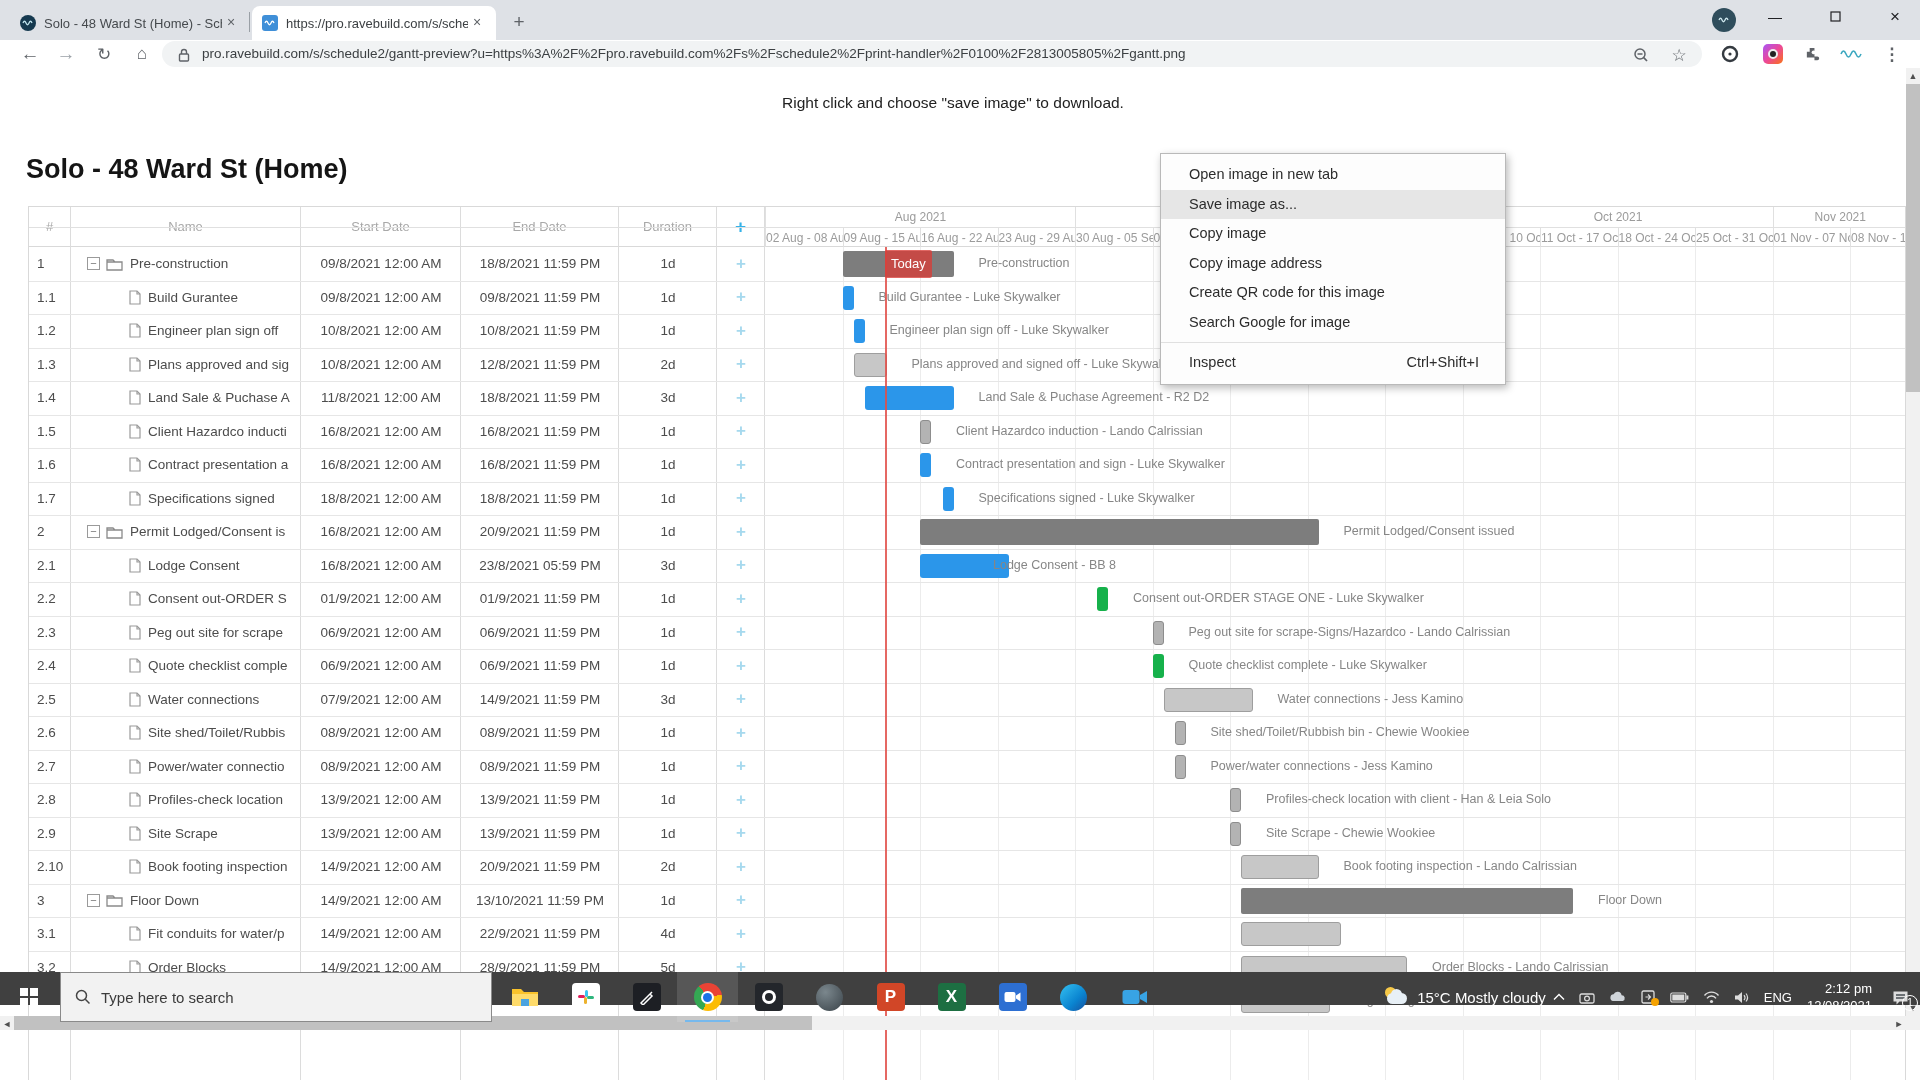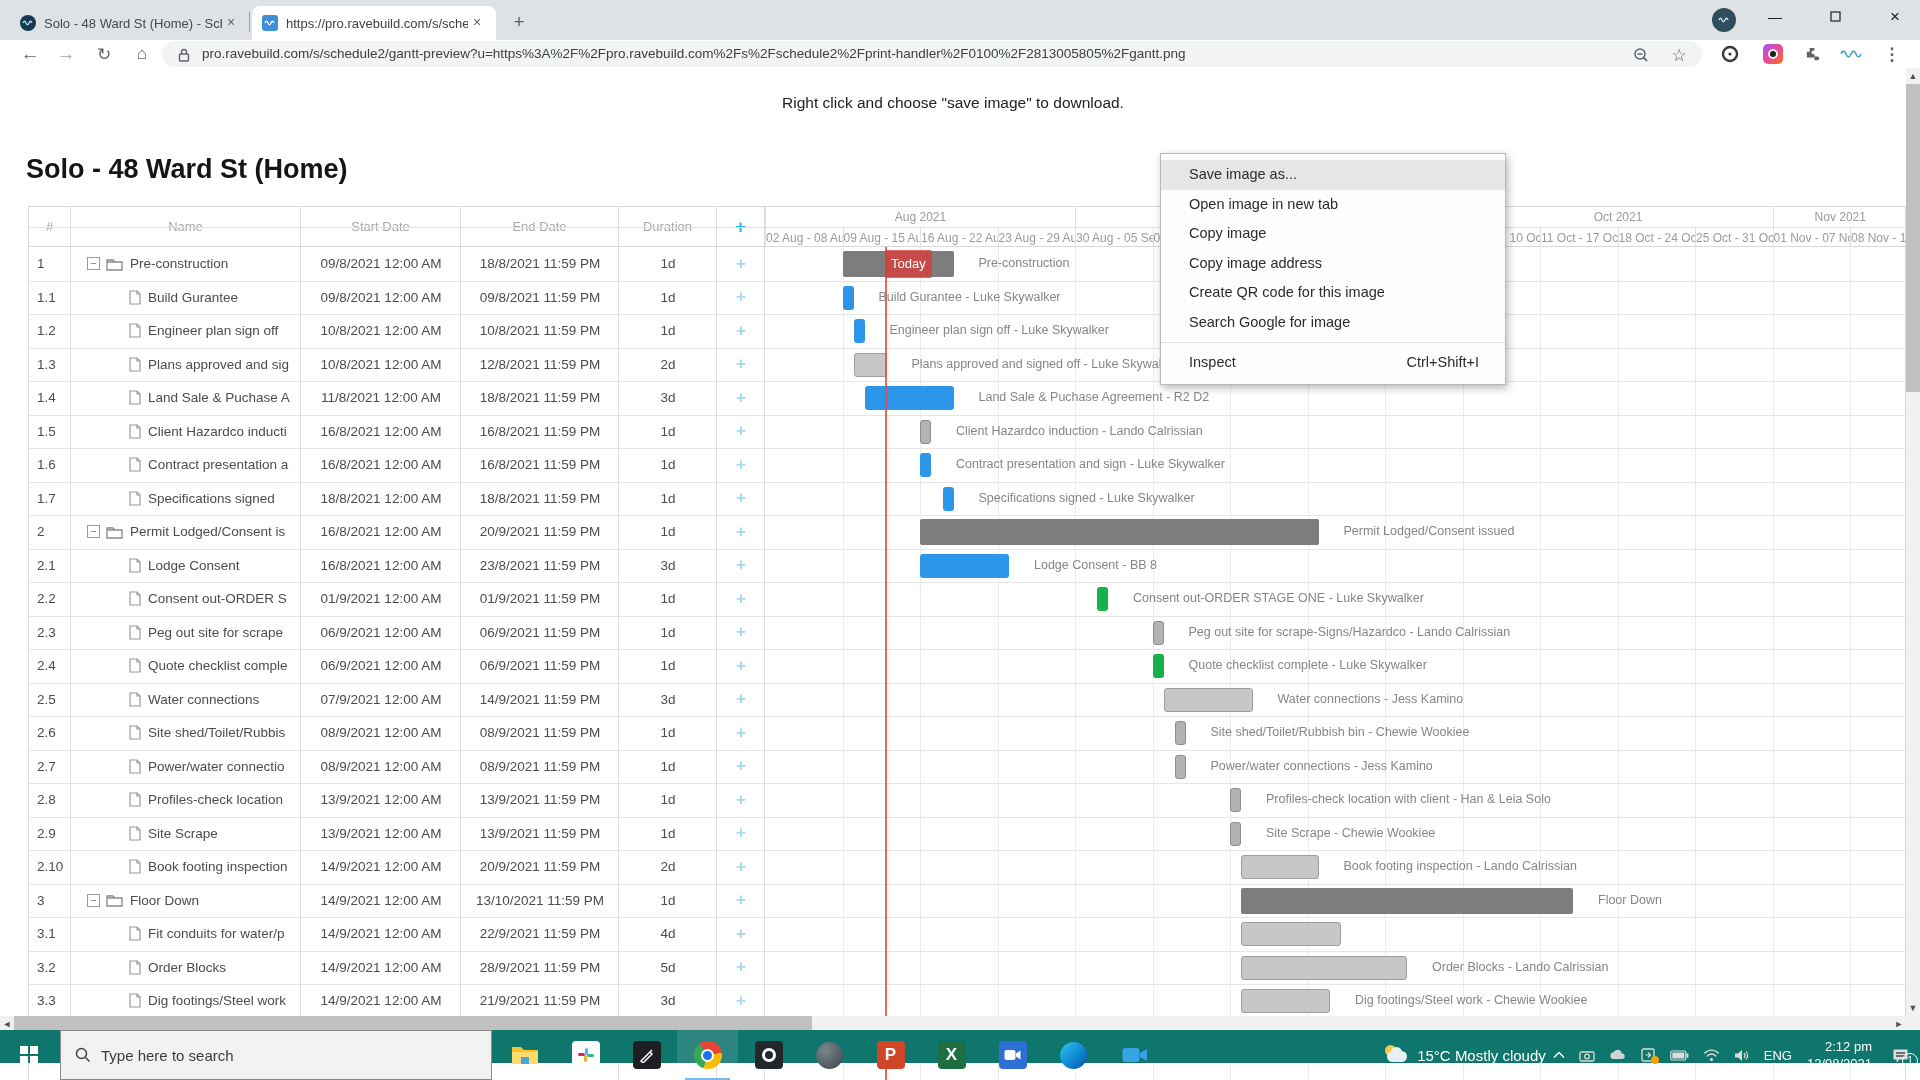--- a/index.html
+++ b/index.html
@@ -68,21 +68,21 @@
   .sb-arrow{position:absolute;color:#505050;font-size:9px;text-align:center}
 
   
   #ctxmenu{position:absolute;left:1160px;top:153px;width:346px;background:#fdfdfd;border:1px solid #b9b9b9;box-shadow:2px 3px 8px rgba(0,0,0,.28);padding:6px 0;z-index:50}
   .mitem{height:29.5px;line-height:29.5px;font-size:14.5px;color:#2c2c2c;padding-left:28px;position:relative}
   .mitem.hl{background:#e6e6e6}
   .mshort{position:absolute;right:26px;top:0}
   .msep{height:1px;background:#e0e0e0;margin:5px 0}
 
   
-  #taskbar{position:absolute;left:0;top:1030px;width:1920px;height:33px;background:#0f766e;z-index:90;color:#e8e8e8}
+  #taskbar{position:absolute;left:0;top:972px;width:1920px;height:33px;background:#404040;z-index:90;color:#e8e8e8}
   #startbtn{position:absolute;left:0;top:0;width:58px;height:50px;display:flex;align-items:center;justify-content:center}
   .winlogo{display:grid;grid-template-columns:8px 8px;grid-template-rows:8px 8px;gap:1.5px}
   .winlogo i{background:#fff}
   #searchbox{position:absolute;left:60px;top:0;width:432px;height:50px;background:#f2f2f2;border:1px solid #8a8a8a;display:flex;align-items:center;color:#3b3b3b;font-size:15px}
   #apps{position:absolute;left:494px;top:0;height:50px;display:flex}
   .app{width:61px;height:50px;display:flex;align-items:center;justify-content:center;position:relative}
   .app.active{background:rgba(255,255,255,.12)}
   .app.active:after{content:"";position:absolute;left:8px;right:8px;bottom:0;height:2px;background:#76b9ed}
   .tile{width:28px;height:28px;border-radius:4px;display:flex;align-items:center;justify-content:center;font-weight:bold;color:#fff}
   #tray{position:absolute;right:0;top:0;height:50px;display:flex;align-items:center;color:#fff}
@@ -393,27 +393,27 @@
           <div class="trow" style="top: 301.5px;">
             <div class="c-num">2.1</div>
             <div class="c-name" style="padding-left: 58px;">
               <svg class="nico" width="12" height="15">
                 <path d="M1 1 h7 l3 3 v10 h-10z" fill="#fff" stroke="#9a9a9a" stroke-width="1.2"></path>
                 <path d="M8 1 v3 h3" fill="none" stroke="#9a9a9a" stroke-width="1.2"></path>
               </svg>
               <span>Lodge Consent</span>
             </div>
             <div class="c-start">16/8/2021 12:00 AM</div>
-            <div class="c-end">23/8/2021 11:59 PM</div>
+            <div class="c-end">23/8/2021 05:59 PM</div>
             <div class="c-dur">3d</div>
             <div class="c-plus">+</div>
           </div>
           <div class="hline" style="top: 335px;"></div>
           <div class="bar c-blue" style="left: 891px; top: 306.5px; width: 89px; height: 24px;"></div>
-          <div class="blabel" style="left: 1005px; top: 301.5px;">Lodge Consent - BB 8</div>
+          <div class="blabel" style="left: 964px; top: 301.5px;">Lodge Consent - BB 8</div>
           <div class="trow" style="top: 335px;">
             <div class="c-num">2.2</div>
             <div class="c-name" style="padding-left: 58px;">
               <svg class="nico" width="12" height="15">
                 <path d="M1 1 h7 l3 3 v10 h-10z" fill="#fff" stroke="#9a9a9a" stroke-width="1.2"></path>
                 <path d="M8 1 v3 h3" fill="none" stroke="#9a9a9a" stroke-width="1.2"></path>
               </svg>
               <span>Consent out-ORDER S</span>
             </div>
             <div class="c-start">01/9/2021 12:00 AM</div>
@@ -640,22 +640,22 @@
 
     <div class="sb" style="left:0;top:948px;width:1906px;height:14px">
       <div class="sb-arrow" style="left:1px;top:3px;width:12px">◄</div>
       <div class="sb-thumb" style="left:14px;top:0;width:798px;height:14px"></div>
       <div class="sb-arrow" style="right:1px;top:3px;width:12px">►</div>
     </div>
     <div class="sb" style="right:0;top:948px;width:14px;height:14px"></div>
   </div>
 
   <div id="ctxmenu">
+      <div class="mitem"><span>Open image in new tab</span></div>
       <div class="mitem hl"><span>Save image as...</span></div>
-      <div class="mitem"><span>Open image in new tab</span></div>
       <div class="mitem"><span>Copy image</span></div>
       <div class="mitem"><span>Copy image address</span></div>
       <div class="mitem"><span>Create QR code for this image</span></div>
       <div class="mitem"><span>Search Google for image</span></div>
       <div class="msep"></div>
       <div class="mitem"><span>Inspect</span><span class="mshort">Ctrl+Shift+I</span></div>
     </div>
 
   <div id="taskbar">
     <div id="startbtn">

